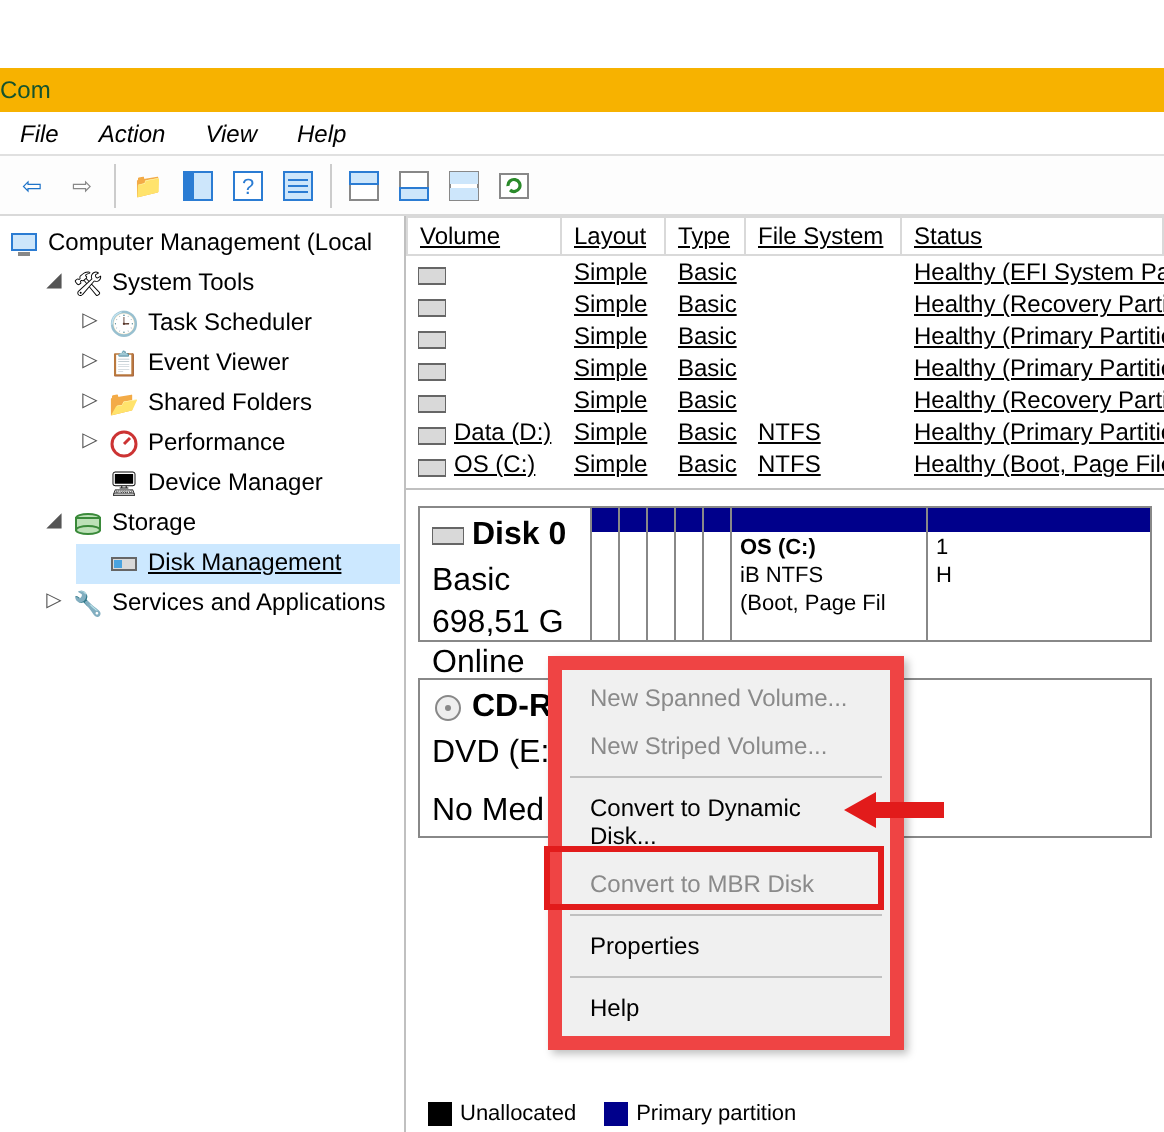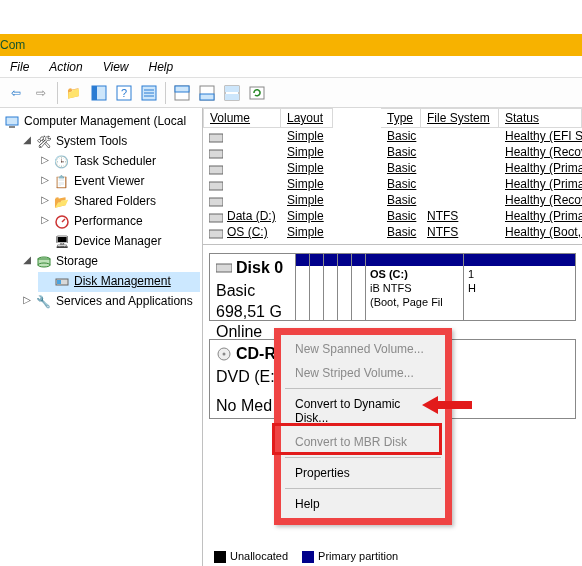--- a/index.html
+++ b/index.html
@@ -103,21 +103,21 @@
     font-weight: normal;
   }
   .vhead .vcell:first-child { border-left:1px solid #d9d9d9; }
   .vrow .vcell {
     padding: 1px 6px;
     white-space: nowrap;
     overflow: hidden;
   }
   .c-vol { width: 78px; }
   .c-lay { width: 52px; }
-  .c-type { width: 40px; margin-left: 48px; }
+  .c-type { width: 40px; }
   .c-fs  { width: 78px; }
   .c-stat { flex: 1; }
   .vicon { width:14px; height:10px; display:inline-block; margin-right:4px; vertical-align:middle;}
   
   .graphical {
     flex: 1;
     padding: 8px 6px;
     overflow: hidden;
   }
   .diskstrip {

